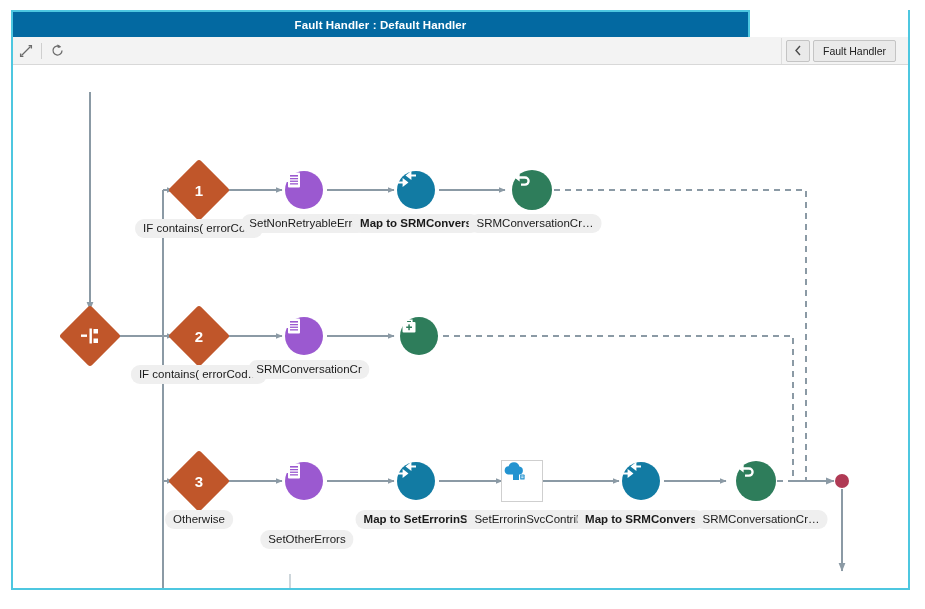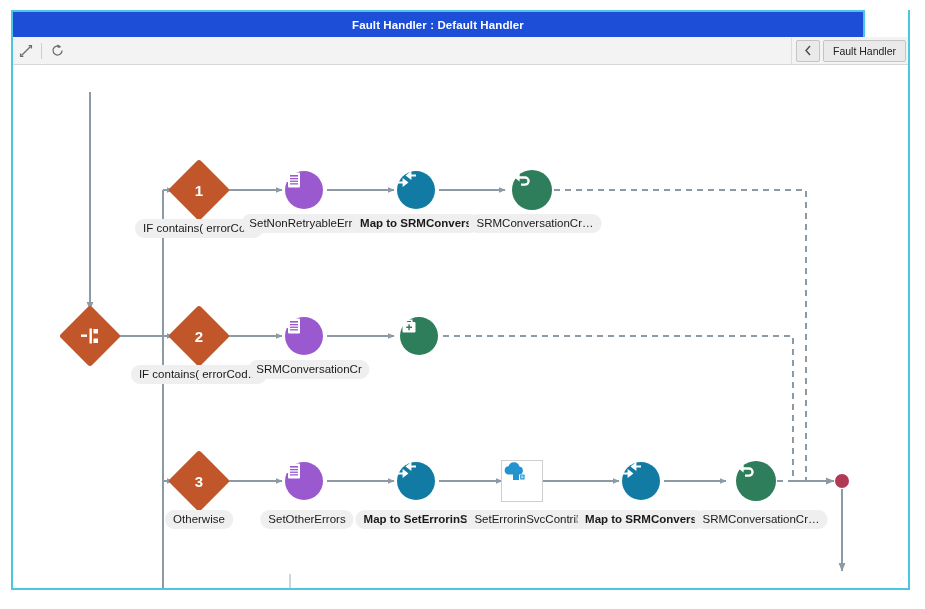--- a/index.html
+++ b/index.html
@@ -25,24 +25,24 @@
     height: 580px;
     border: 2px solid #4dc7e0;
     border-top: none;
     box-sizing: border-box;
     background: #ffffff;
   }
   .titlebar {
     position: absolute;
     left: 11px;
     top: 10px;
-    width: 854px;
+    width: 739px;
     height: 27px;
     box-sizing: border-box;
-    background: #1d4ed8;
+    background: #0369a1;
     border-top: 2px solid #4dc7e0;
     border-left: 2px solid #4dc7e0;
     border-right: 2px solid #4dc7e0;
     color: #ffffff;
     font-size: 11.5px;
     font-weight: bold;
     display: flex;
     align-items: center;
     justify-content: center;
     letter-spacing: 0.1px;
@@ -73,21 +73,21 @@
     width: 1px;
     height: 16px;
     background: #cfcfcf;
     margin: 0 2px;
   }
   .tb-right {
     margin-left: auto;
     display: flex;
     align-items: center;
     height: 100%;
-    padding-right: 2px;
+    padding-right: 12px;
   }
   .tb-divider-v {
     width: 1px;
     height: 26px;
     background: #dddddd;
     margin-right: 4px;
   }
   .nav-back {
     width: 22px;
     height: 20px;
@@ -381,21 +381,21 @@
     <div class="circle c-purple" style="left:291px; top:415px;">
       <svg width="18" height="18" viewBox="0 0 18 18">
         <rect x="3" y="1.5" width="12" height="15" rx="1" fill="#ffffff"></rect>
         <rect x="5" y="4" width="8" height="1.6" fill="#9b59d0"></rect>
         <rect x="5" y="7" width="8" height="1.3" fill="#9b59d0"></rect>
         <rect x="5" y="9.6" width="8" height="1.3" fill="#9b59d0"></rect>
         <rect x="5" y="12.2" width="8" height="1.3" fill="#9b59d0"></rect>
         <rect x="1.2" y="6.5" width="3" height="4.5" rx="0.8" fill="#ffffff"></rect>
       </svg>
     </div>
-    <div class="lbl" style="left:294px; top:444px;">SetOtherErrors</div>
+    <div class="lbl" style="left:294px; top:464px;">SetOtherErrors</div>
 
     <div class="circle c-blue" style="left:403px; top:415px;">
       <svg width="20" height="16" viewBox="0 0 20 16">
         <path d="M1,11.5 L9,11.5 M6.5,8.8 L10,11.5 L6.5,14.2 Z" stroke="#ffffff" stroke-width="1.8" fill="#ffffff"></path>
         <path d="M19,4.5 L11,4.5 M13.5,1.8 L10,4.5 L13.5,7.2 Z" stroke="#ffffff" stroke-width="1.8" fill="#ffffff"></path>
       </svg>
     </div>
     <div class="lbl bold" style="left:407px; top:444px;">Map to SetErrorinSv.</div>
 
     <div class="sqnode" style="left:509px; top:415px;">

